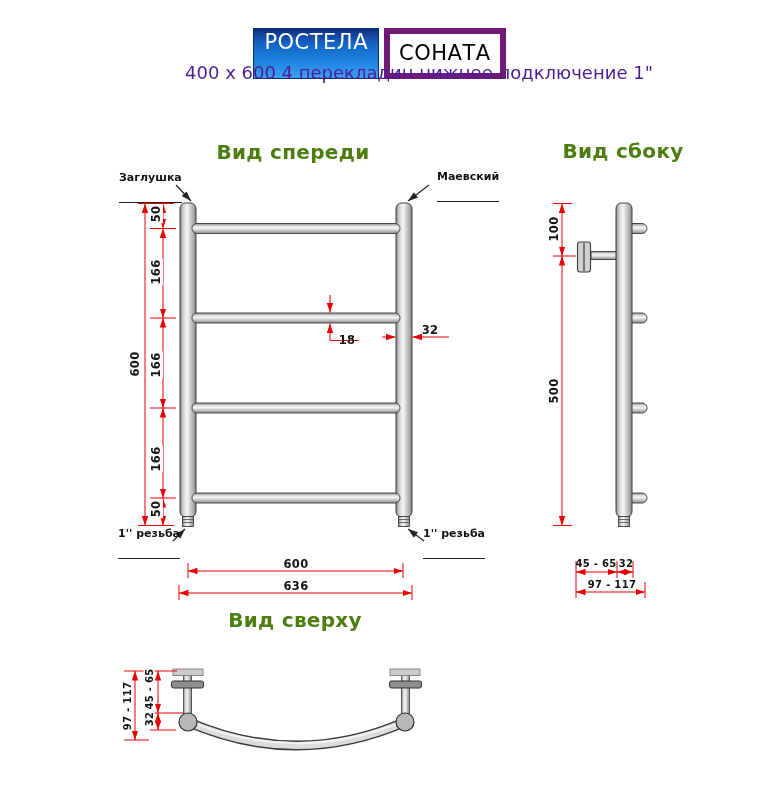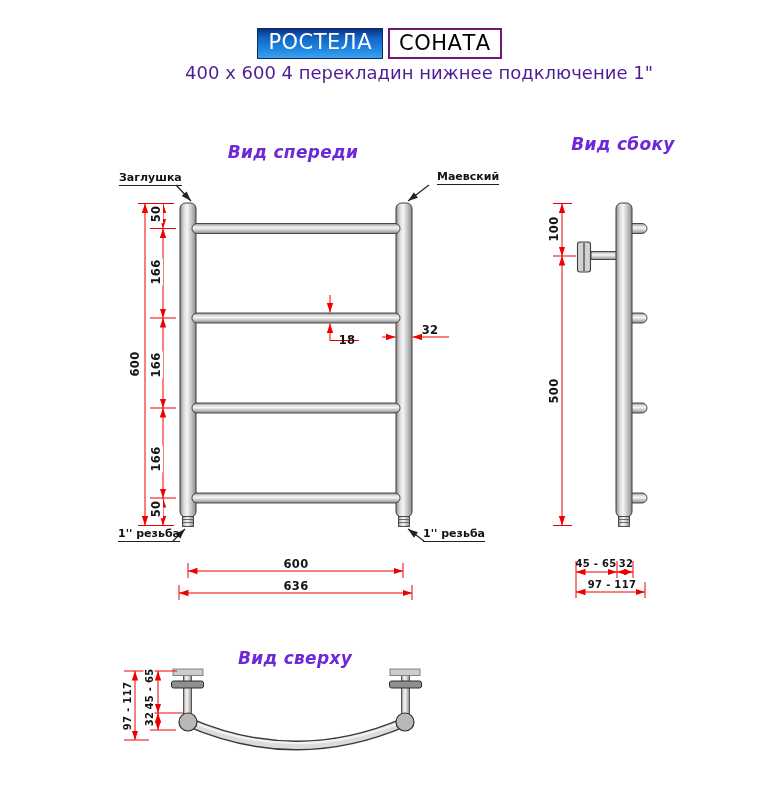--- a/index.html
+++ b/index.html
@@ -3,31 +3,31 @@
 <meta charset="utf-8">
 <style>
   html,body{margin:0;padding:0;background:#fff;}
   .page{position:relative;width:759px;height:764px;background:#fff;overflow:hidden;
         font-family:"DejaVu Sans","Liberation Sans",sans-serif;}
   .brand-row{position:absolute;top:28px;left:0;width:100%;display:flex;justify-content:center;
              align-items:stretch;gap:5px;}
   .brand-primary{display:inline-block;color:#fff;font-size:21px;line-height:25px;padding:1px 10px;
         background:linear-gradient(180deg,#0d2f7e 0%,#1464c4 30%,#1e86e0 68%,#3ea0ef 100%);
         border:1px solid #0a2a6e;letter-spacing:.5px;}
-  .brand-secondary{display:inline-block;color:#000;font-size:21px;line-height:23px;padding:2px 9px;
-        background:#fff;border:2px solid #701a75;letter-spacing:.5px;}
+  .brand-secondary{display:inline-block;color:#000;font-size:21px;line-height:23px;padding:8px 9px;
+        background:#fff;border:6px solid #701a75;letter-spacing:.5px;}
   .t{position:absolute;transform:translate(-50%,-50%);white-space:nowrap;}
   .vt{position:absolute;transform:translate(-50%,-50%) rotate(-90deg);white-space:nowrap;}
   .subtitle{font-size:18px;color:#4c1d95;margin-left:40px;}
-  .vtitle{font-size:17px;font-weight:bold;color:#6d28d9;letter-spacing:.3px;font-style:italic;}
+  .vtitle{font-size:20px;font-weight:bold;color:#4d7c0f;letter-spacing:.3px;}
   .dim{font-size:11.5px;font-weight:bold;color:#141414;letter-spacing:.3px;}
   .dim-s{font-size:10px;}
   .bgw{background:#fff;padding:0 1px;}
   .lbl{position:absolute;font-size:11px;font-weight:bold;color:#141414;white-space:nowrap;
-       border-bottom:1.5px solid #222;padding-bottom:1px;}
+       border-bottom:1.5px solid #222;padding-bottom:18px;}
   svg{position:absolute;left:0;top:0;}
 </style>
 </head>
 <body>
 
 <div class="page">
 
   <div class="brand-row">
     <span class="brand-primary">РОСТЕЛА</span>
     <span class="brand-secondary">СОНАТА</span>
@@ -185,22 +185,22 @@
         <line x1="150" y1="730" x2="176" y2="730"></line>
         <line x1="124" y1="740" x2="149" y2="740"></line>
         <line x1="135" y1="671" x2="135" y2="740" marker-start="url(#ar)" marker-end="url(#ar)"></line>
         <line x1="158" y1="671" x2="158" y2="713" marker-start="url(#ar)" marker-end="url(#ar)"></line>
         <line x1="158" y1="713" x2="158" y2="730" marker-start="url(#ar)" marker-end="url(#ar)"></line>
       </g>
     </g>
   </svg>
 
   <div class="t vtitle" style="left:293px;top:152px;">Вид спереди</div>
-  <div class="t vtitle" style="left:623px;top:144px;">Вид сбоку</div>
-  <div class="t vtitle" style="left:295px;top:658px;">Вид сверху</div>
+  <div class="t vtitle" style="left:623px;top:151px;">Вид сбоку</div>
+  <div class="t vtitle" style="left:295px;top:620px;">Вид сверху</div>
 
   <div class="lbl" style="left:119px;top:171px;">Заглушка</div>
   <div class="lbl" style="left:414px;top:170px;margin-left:23px;">Маевский</div>
   <div class="lbl" style="left:118px;top:527px;">1'' резьба</div>
   <div class="lbl" style="left:423px;top:527px;">1'' резьба</div>
 
   <div class="vt dim bgw" style="left:156px;top:214px;">50</div>
   <div class="vt dim bgw" style="left:156px;top:272px;">166</div>
   <div class="vt dim bgw" style="left:156px;top:365px;">166</div>
   <div class="vt dim bgw" style="left:156px;top:459px;">166</div>

